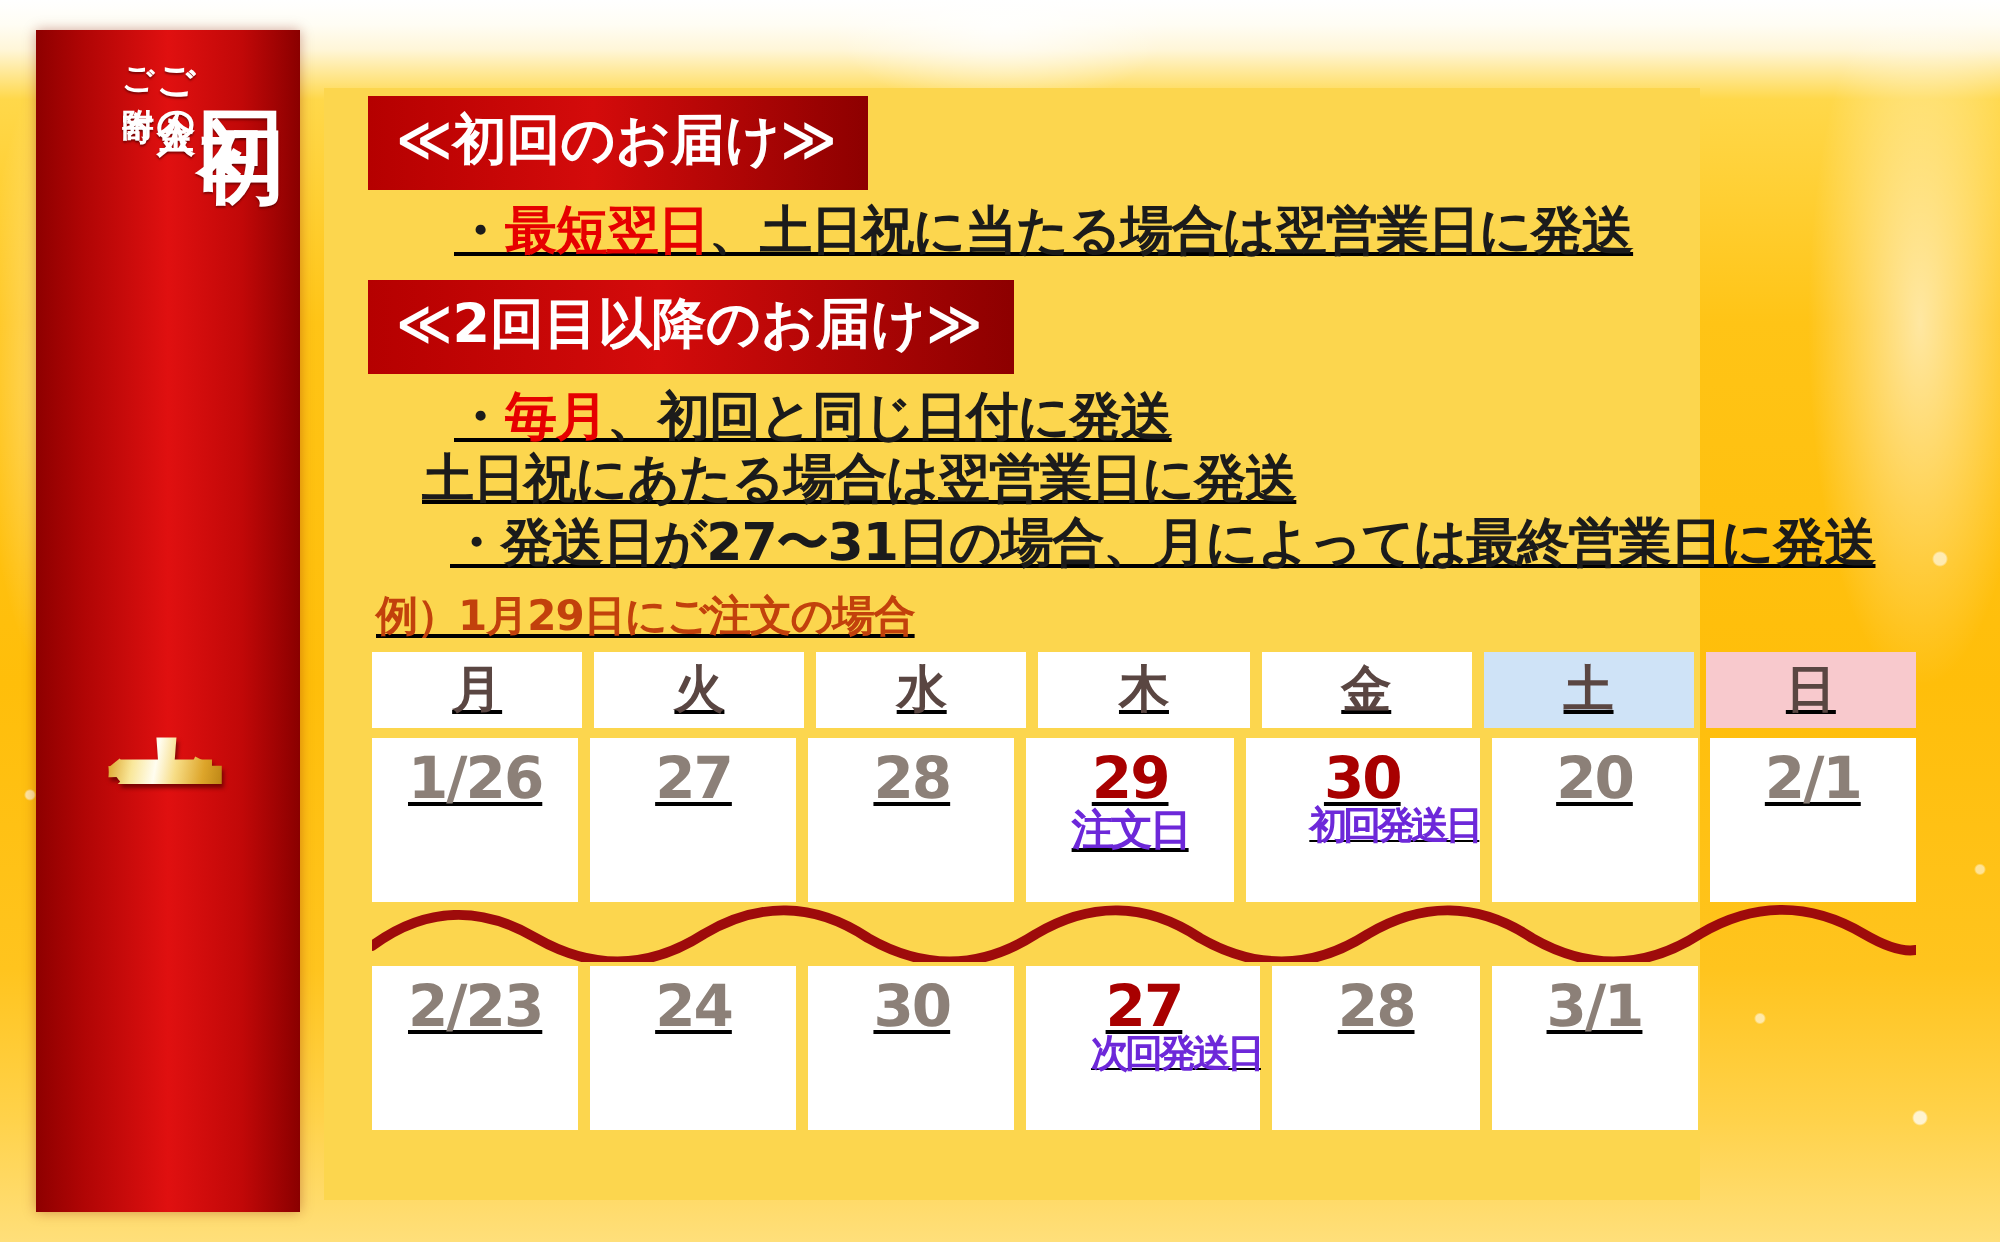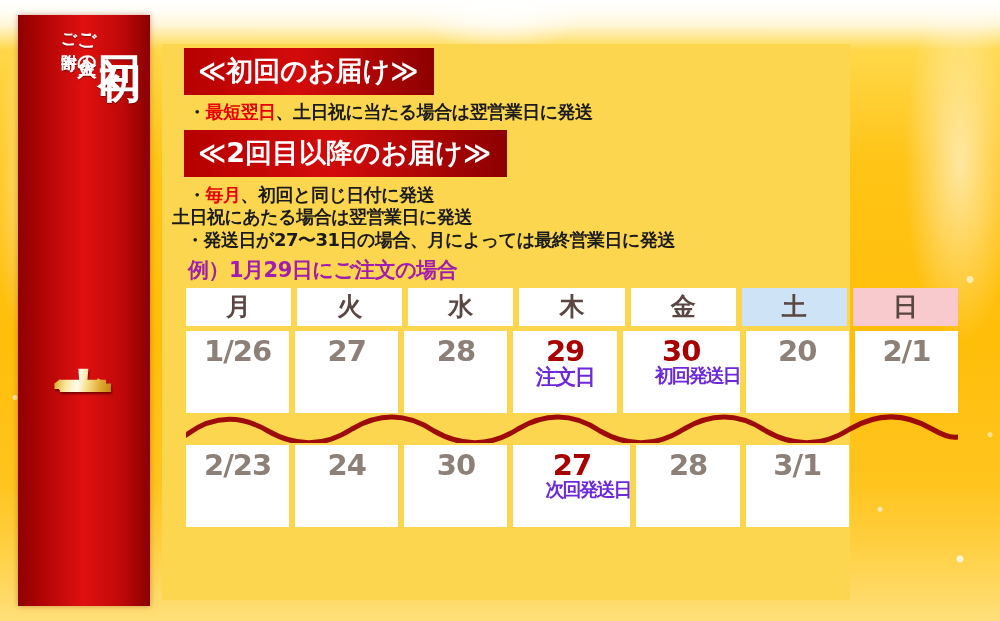--- a/index.html
+++ b/index.html
@@ -114,55 +114,57 @@
     text-align:center;
   }
 
   
   .panel{
     position:absolute;
     left:162px; top:44px;
     width:688px; height:556px;
     background:#fcd64e;
     z-index:4;
+    text-decoration:underline;
   }
 
   .hdr{
     display:inline-block;
     background:linear-gradient(to right,#b50000 0%,#d40b0b 45%,#8d0000 100%);
     color:#ffffff;
     font-weight:bold;
     font-size:27px;
     line-height:1;
     padding:9px 16px 11px 14px;
     letter-spacing:0px;
     margin-left:22px;
     font-family:"DejaVu Sans", sans-serif;
   }
 
   .body-line{
     color:#1b1b1b;
     font-weight:bold;
-    font-size:18px;
+    font-size:26px;
     line-height:1.18;
     letter-spacing:-0.5px;
     white-space:nowrap;
     font-family:"DejaVu Sans", sans-serif;
+    margin-left:39px;
   }
   .body-line .hl{ color:#e60000; }
 
   .blk1{ margin-top:4px; }
   .row-1 { padding:6px 0 0 26px; }
   .hdr2wrap{ margin-top:8px; }
   .row-2 { padding:7px 0 0 26px; }
   .row-3 { padding:1px 0 0 10px; }
   .row-4 { padding:1px 8px 0 24px; }
 
   .example{
-    color:#a21caf;
+    color:#c2410c;
     font-weight:bold;
     font-size:21px;
     padding:6px 0 2px 26px;
     letter-spacing:-0.5px;
     white-space:nowrap;
     font-family:"DejaVu Sans", sans-serif;
   }
 
   
   .cal{

